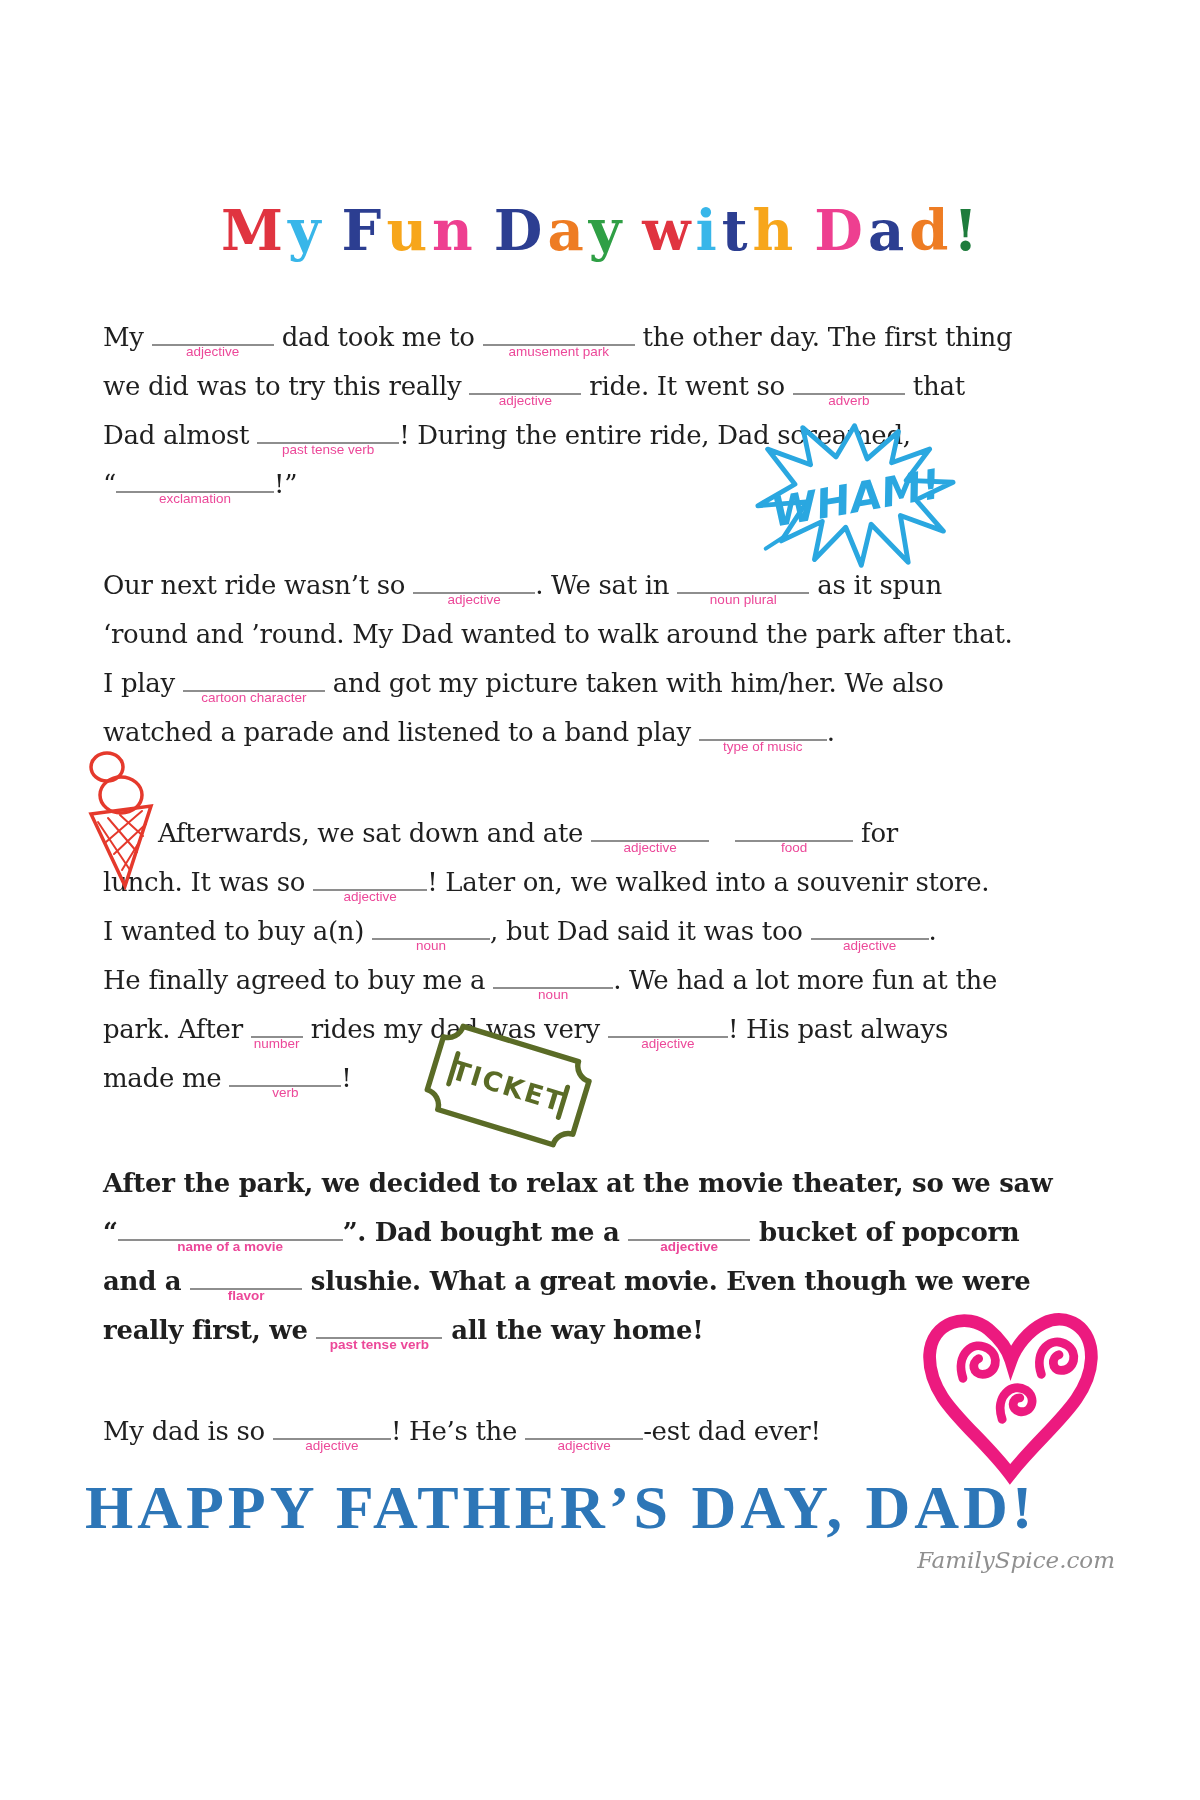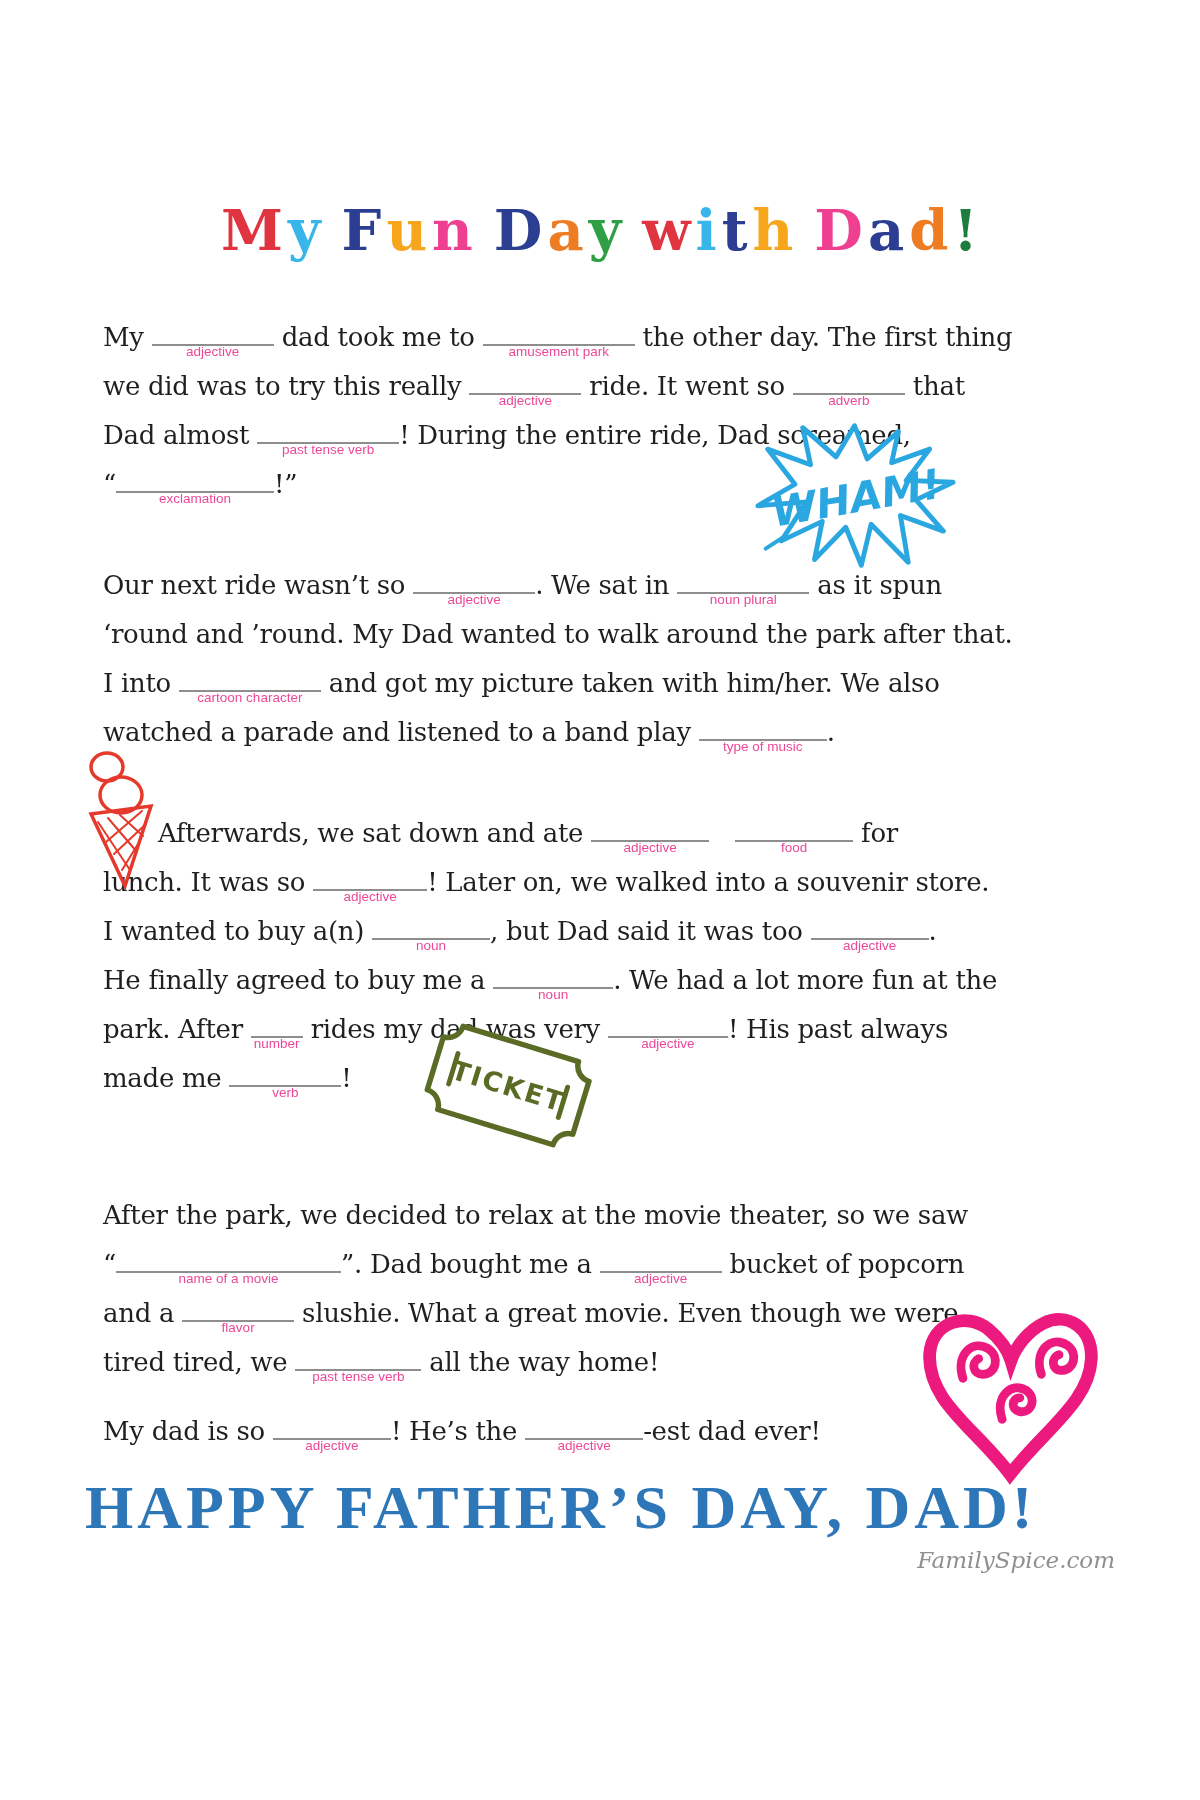--- a/index.html
+++ b/index.html
@@ -47,36 +47,36 @@
   <div id="story">
       <div class="para" style="top: 322px;">
         <div class="line"><span>My </span><span class="blank" style="width: 122px;"><span class="lbl">adjective</span></span><span> dad took me to </span><span class="blank" style="width: 152px;"><span class="lbl">amusement park</span></span><span> the other day. The first thing</span></div>
         <div class="line"><span>we did was to try this really </span><span class="blank" style="width: 112px;"><span class="lbl">adjective</span></span><span> ride. It went so </span><span class="blank" style="width: 112px;"><span class="lbl">adverb</span></span><span> that</span></div>
         <div class="line"><span>Dad almost </span><span class="blank" style="width: 142px;"><span class="lbl">past tense verb</span></span><span>! During the entire ride, Dad screamed,</span></div>
         <div class="line"><span>“</span><span class="blank" style="width: 158px;"><span class="lbl">exclamation</span></span><span>!”</span></div>
       </div>
       <div class="para" style="top: 570px;">
         <div class="line"><span>Our next ride wasn’t so </span><span class="blank" style="width: 122px;"><span class="lbl">adjective</span></span><span>. We sat in </span><span class="blank" style="width: 132px;"><span class="lbl">noun plural</span></span><span> as it spun</span></div>
         <div class="line"><span>‘round and ’round. My Dad wanted to walk around the park after that.</span></div>
-        <div class="line"><span>I into </span><span class="blank" style="width: 142px;"><span class="lbl">cartoon character</span></span><span> and got my picture taken with him/her. We also</span></div>
+        <div class="line"><span>I play </span><span class="blank" style="width: 142px;"><span class="lbl">cartoon character</span></span><span> and got my picture taken with him/her. We also</span></div>
         <div class="line"><span>watched a parade and listened to a band play </span><span class="blank" style="width: 128px;"><span class="lbl">type of music</span></span><span>.</span></div>
       </div>
       <div class="para" style="top: 818px;">
         <div class="line" style="padding-left: 55px;"><span>Afterwards, we sat down and ate </span><span class="blank" style="width: 118px;"><span class="lbl">adjective</span></span><span class="gap" style="width: 26px;"></span><span class="blank" style="width: 118px;"><span class="lbl">food</span></span><span> for</span></div>
         <div class="line"><span>lunch. It was so </span><span class="blank" style="width: 114px;"><span class="lbl">adjective</span></span><span>! Later on, we walked into a souvenir store.</span></div>
         <div class="line"><span>I wanted to buy a(n) </span><span class="blank" style="width: 118px;"><span class="lbl">noun</span></span><span>, but Dad said it was too </span><span class="blank" style="width: 118px;"><span class="lbl">adjective</span></span><span>.</span></div>
         <div class="line"><span>He finally agreed to buy me a </span><span class="blank" style="width: 120px;"><span class="lbl">noun</span></span><span>. We had a lot more fun at the</span></div>
         <div class="line"><span>park. After </span><span class="blank" style="width: 52px;"><span class="lbl">number</span></span><span> rides my dad was very </span><span class="blank" style="width: 120px;"><span class="lbl">adjective</span></span><span>! His past always</span></div>
         <div class="line"><span>made me </span><span class="blank" style="width: 112px;"><span class="lbl">verb</span></span><span>!</span></div>
       </div>
-      <div class="para" style="top: 1200px;">
+      <div class="para" style="top: 1168px; font-weight: bold;">
         <div class="line"><span>After the park, we decided to relax at the movie theater, so we saw</span></div>
         <div class="line"><span>“</span><span class="blank" style="width: 225px;"><span class="lbl">name of a movie</span></span><span>”. Dad bought me a </span><span class="blank" style="width: 122px;"><span class="lbl">adjective</span></span><span> bucket of popcorn</span></div>
         <div class="line"><span>and a </span><span class="blank" style="width: 112px;"><span class="lbl">flavor</span></span><span> slushie. What a great movie. Even though we were</span></div>
-        <div class="line"><span>tired tired, we </span><span class="blank" style="width: 126px;"><span class="lbl">past tense verb</span></span><span> all the way home!</span></div>
+        <div class="line"><span>really first, we </span><span class="blank" style="width: 126px;"><span class="lbl">past tense verb</span></span><span> all the way home!</span></div>
       </div>
       <div class="para" style="top: 1416px;">
         <div class="line"><span>My dad is so </span><span class="blank" style="width: 118px;"><span class="lbl">adjective</span></span><span>! He’s the </span><span class="blank" style="width: 118px;"><span class="lbl">adjective</span></span><span>-est dad ever!</span></div>
       </div>
     </div>
 
   <svg id="wham" class="gfx" viewBox="0 0 210 150">
     <polygon points="105,4 118,38 150,10 143,42 182,28 158,60 206,62 168,80 196,112 152,96 160,144 122,105 112,147 96,108 64,141 72,102 30,122 56,82 6,86 44,64 16,28 60,44 52,6 86,36" fill="#ffffff" stroke="#2aa7e0" stroke-width="5" stroke-linejoin="round"></polygon>
     <line x1="14" y1="130" x2="34" y2="117" stroke="#2aa7e0" stroke-width="4" stroke-linecap="round"></line>
     <text x="107" y="93" text-anchor="middle" font-family="DejaVu Sans, sans-serif" font-size="42" font-weight="bold" font-style="italic" fill="#2aa7e0" transform="rotate(-10 105 80)">WHAM!</text>

